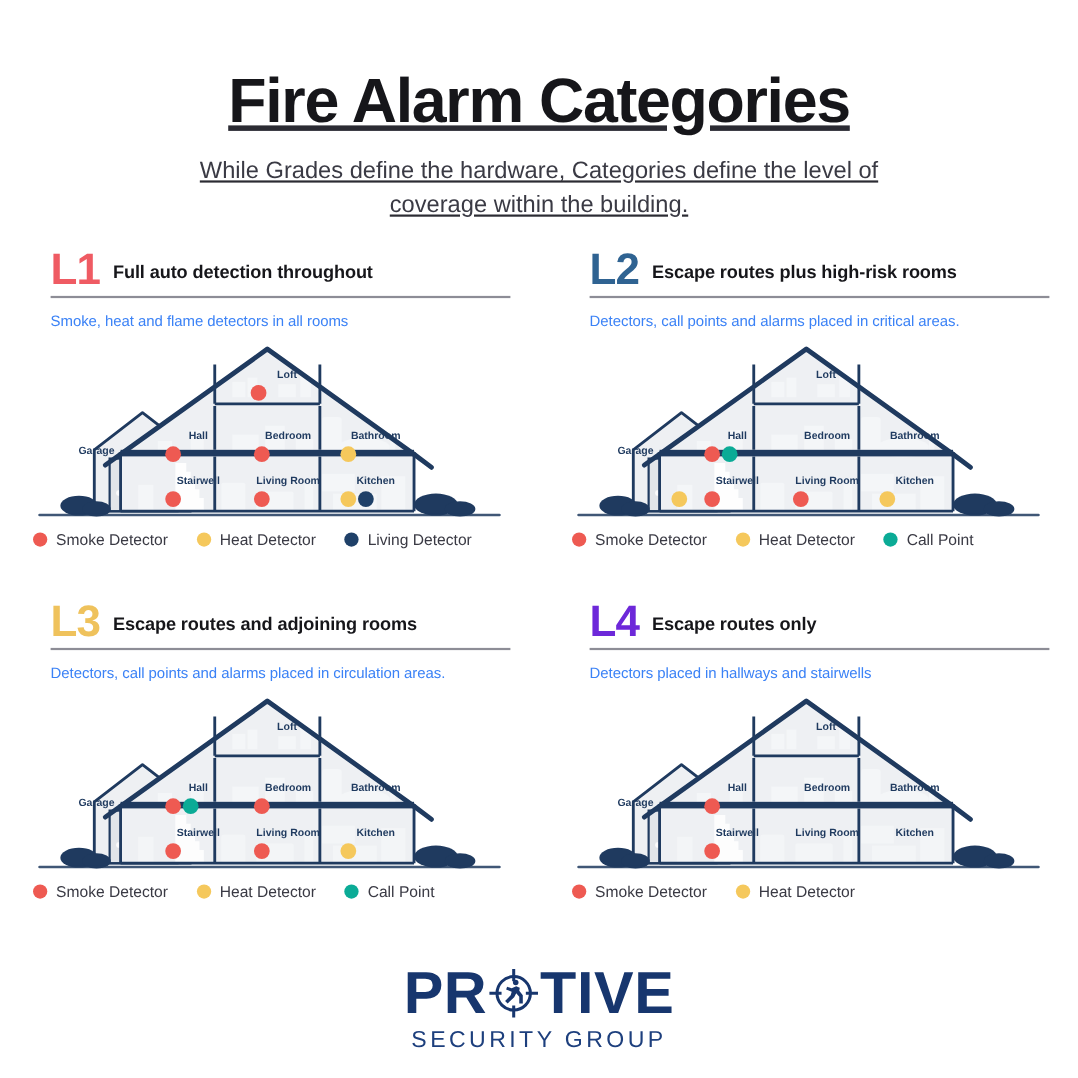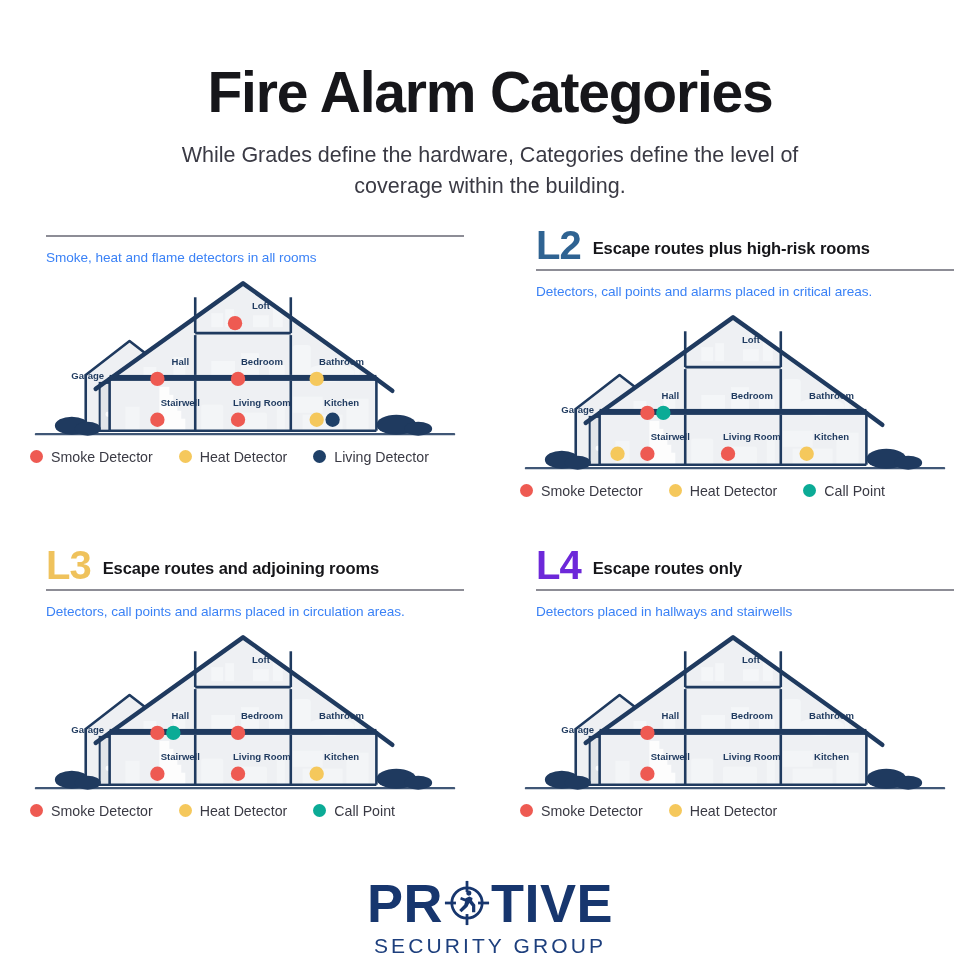--- a/index.html
+++ b/index.html
@@ -6,21 +6,21 @@
   html, body {
     width: 980px; height: 980px;
     background: #ffffff;
     font-family: "Liberation Sans", sans-serif;
     color: #2b2b33;
     overflow: hidden;
   }
   .page { position: relative; width: 980px; height: 980px; }
 
   
-  .header { text-align: center; padding-top: 62px; }
+  .header { text-align: center; padding-top: 62px; text-decoration: underline; }
   .main-title {
     font-size: 57px; font-weight: 700; letter-spacing: -1.2px;
     color: #16161a; line-height: 1.06;
   }
   .subtitle {
     margin: 18px auto 0; width: 700px;
     font-size: 21.5px; font-weight: 400; line-height: 1.42;
     color: #3a3a44;
   }
 
@@ -85,20 +85,24 @@
 
 <div class="page">
 
   <div class="header">
     <h1 class="main-title">Fire Alarm Categories</h1>
     <p class="subtitle">While Grades define the hardware, Categories define the level of coverage within the building.</p>
   </div>
 
   <div class="grid" id="grid">
       <div class="panel">
+    <div class="panel-head">
+      <span class="cat-code" style="color:#ef5b63">L1</span>
+      <span class="cat-title">Full auto detection throughout</span>
+    </div>
     <div class="rule"></div>
     <div class="panel-desc">Smoke, heat and flame detectors in all rooms</div>
     <div class="house-wrap">
 
   <svg viewBox="0 0 440 160" preserveAspectRatio="xMidYMid meet">
     <defs>
       <clipPath id="cp-roof-L1">
         <polygon points="218,4 352,100 352,126 84,126 84,100"></polygon>
       </clipPath>
     </defs>

